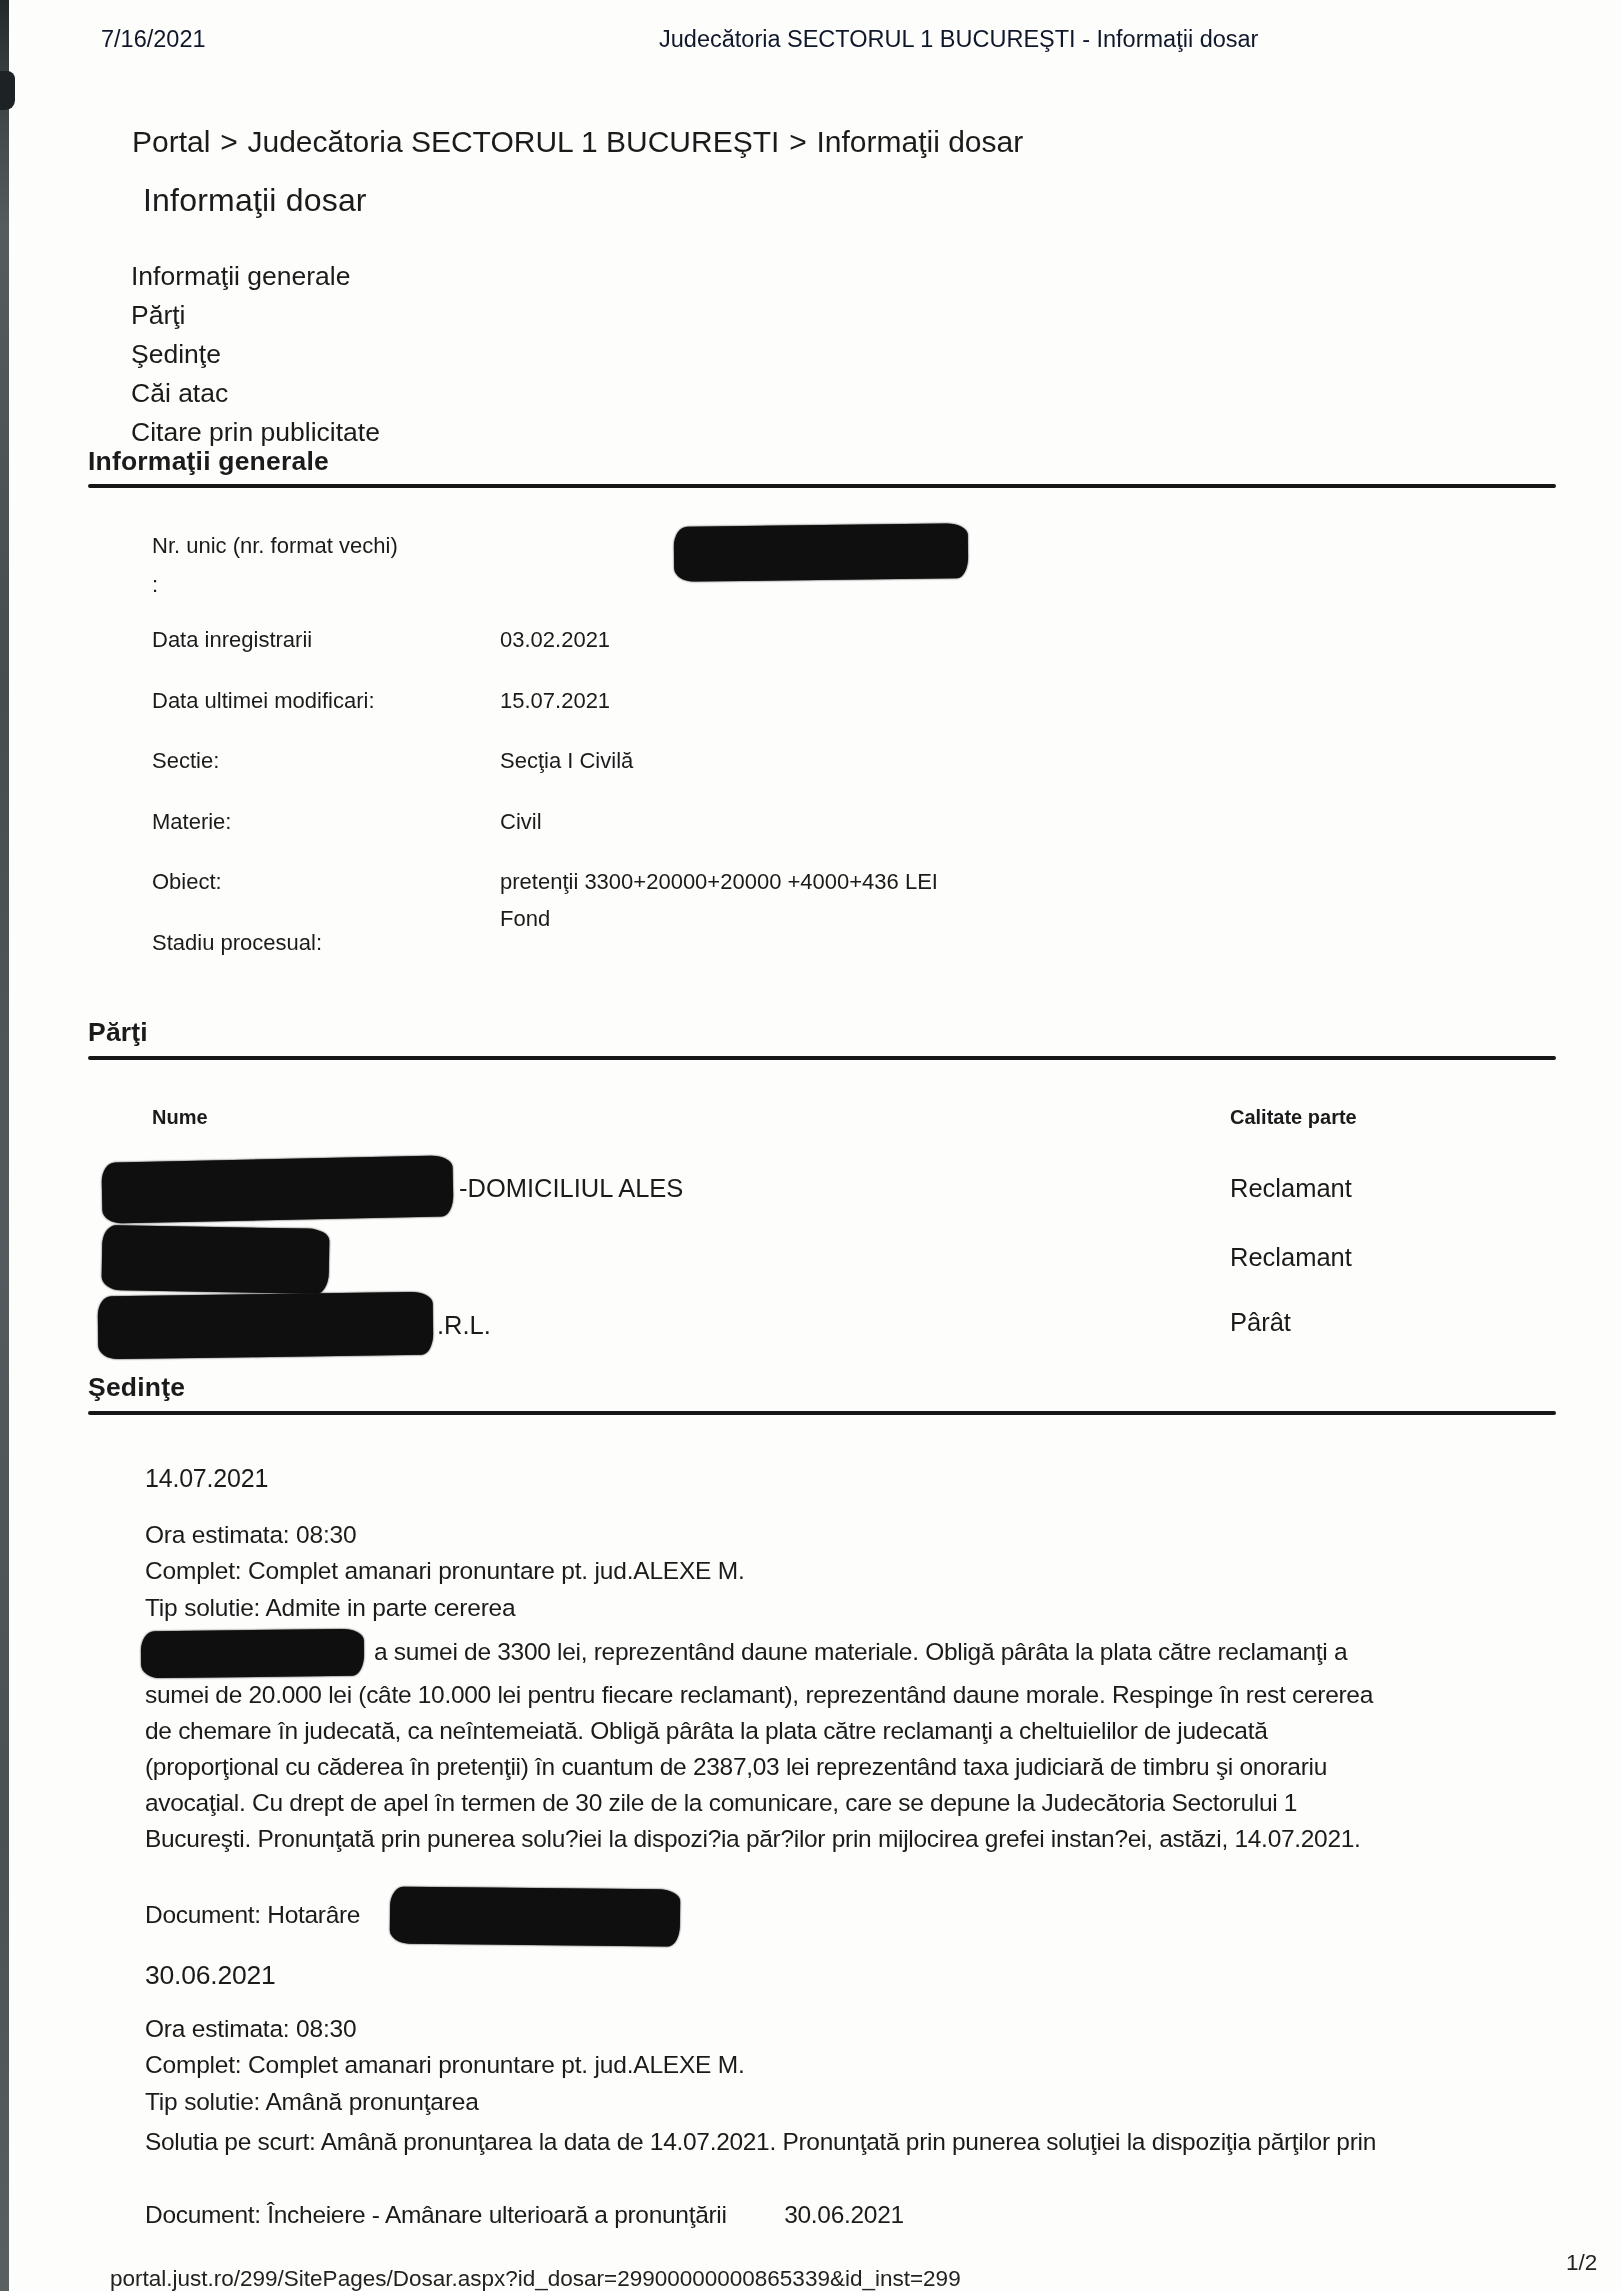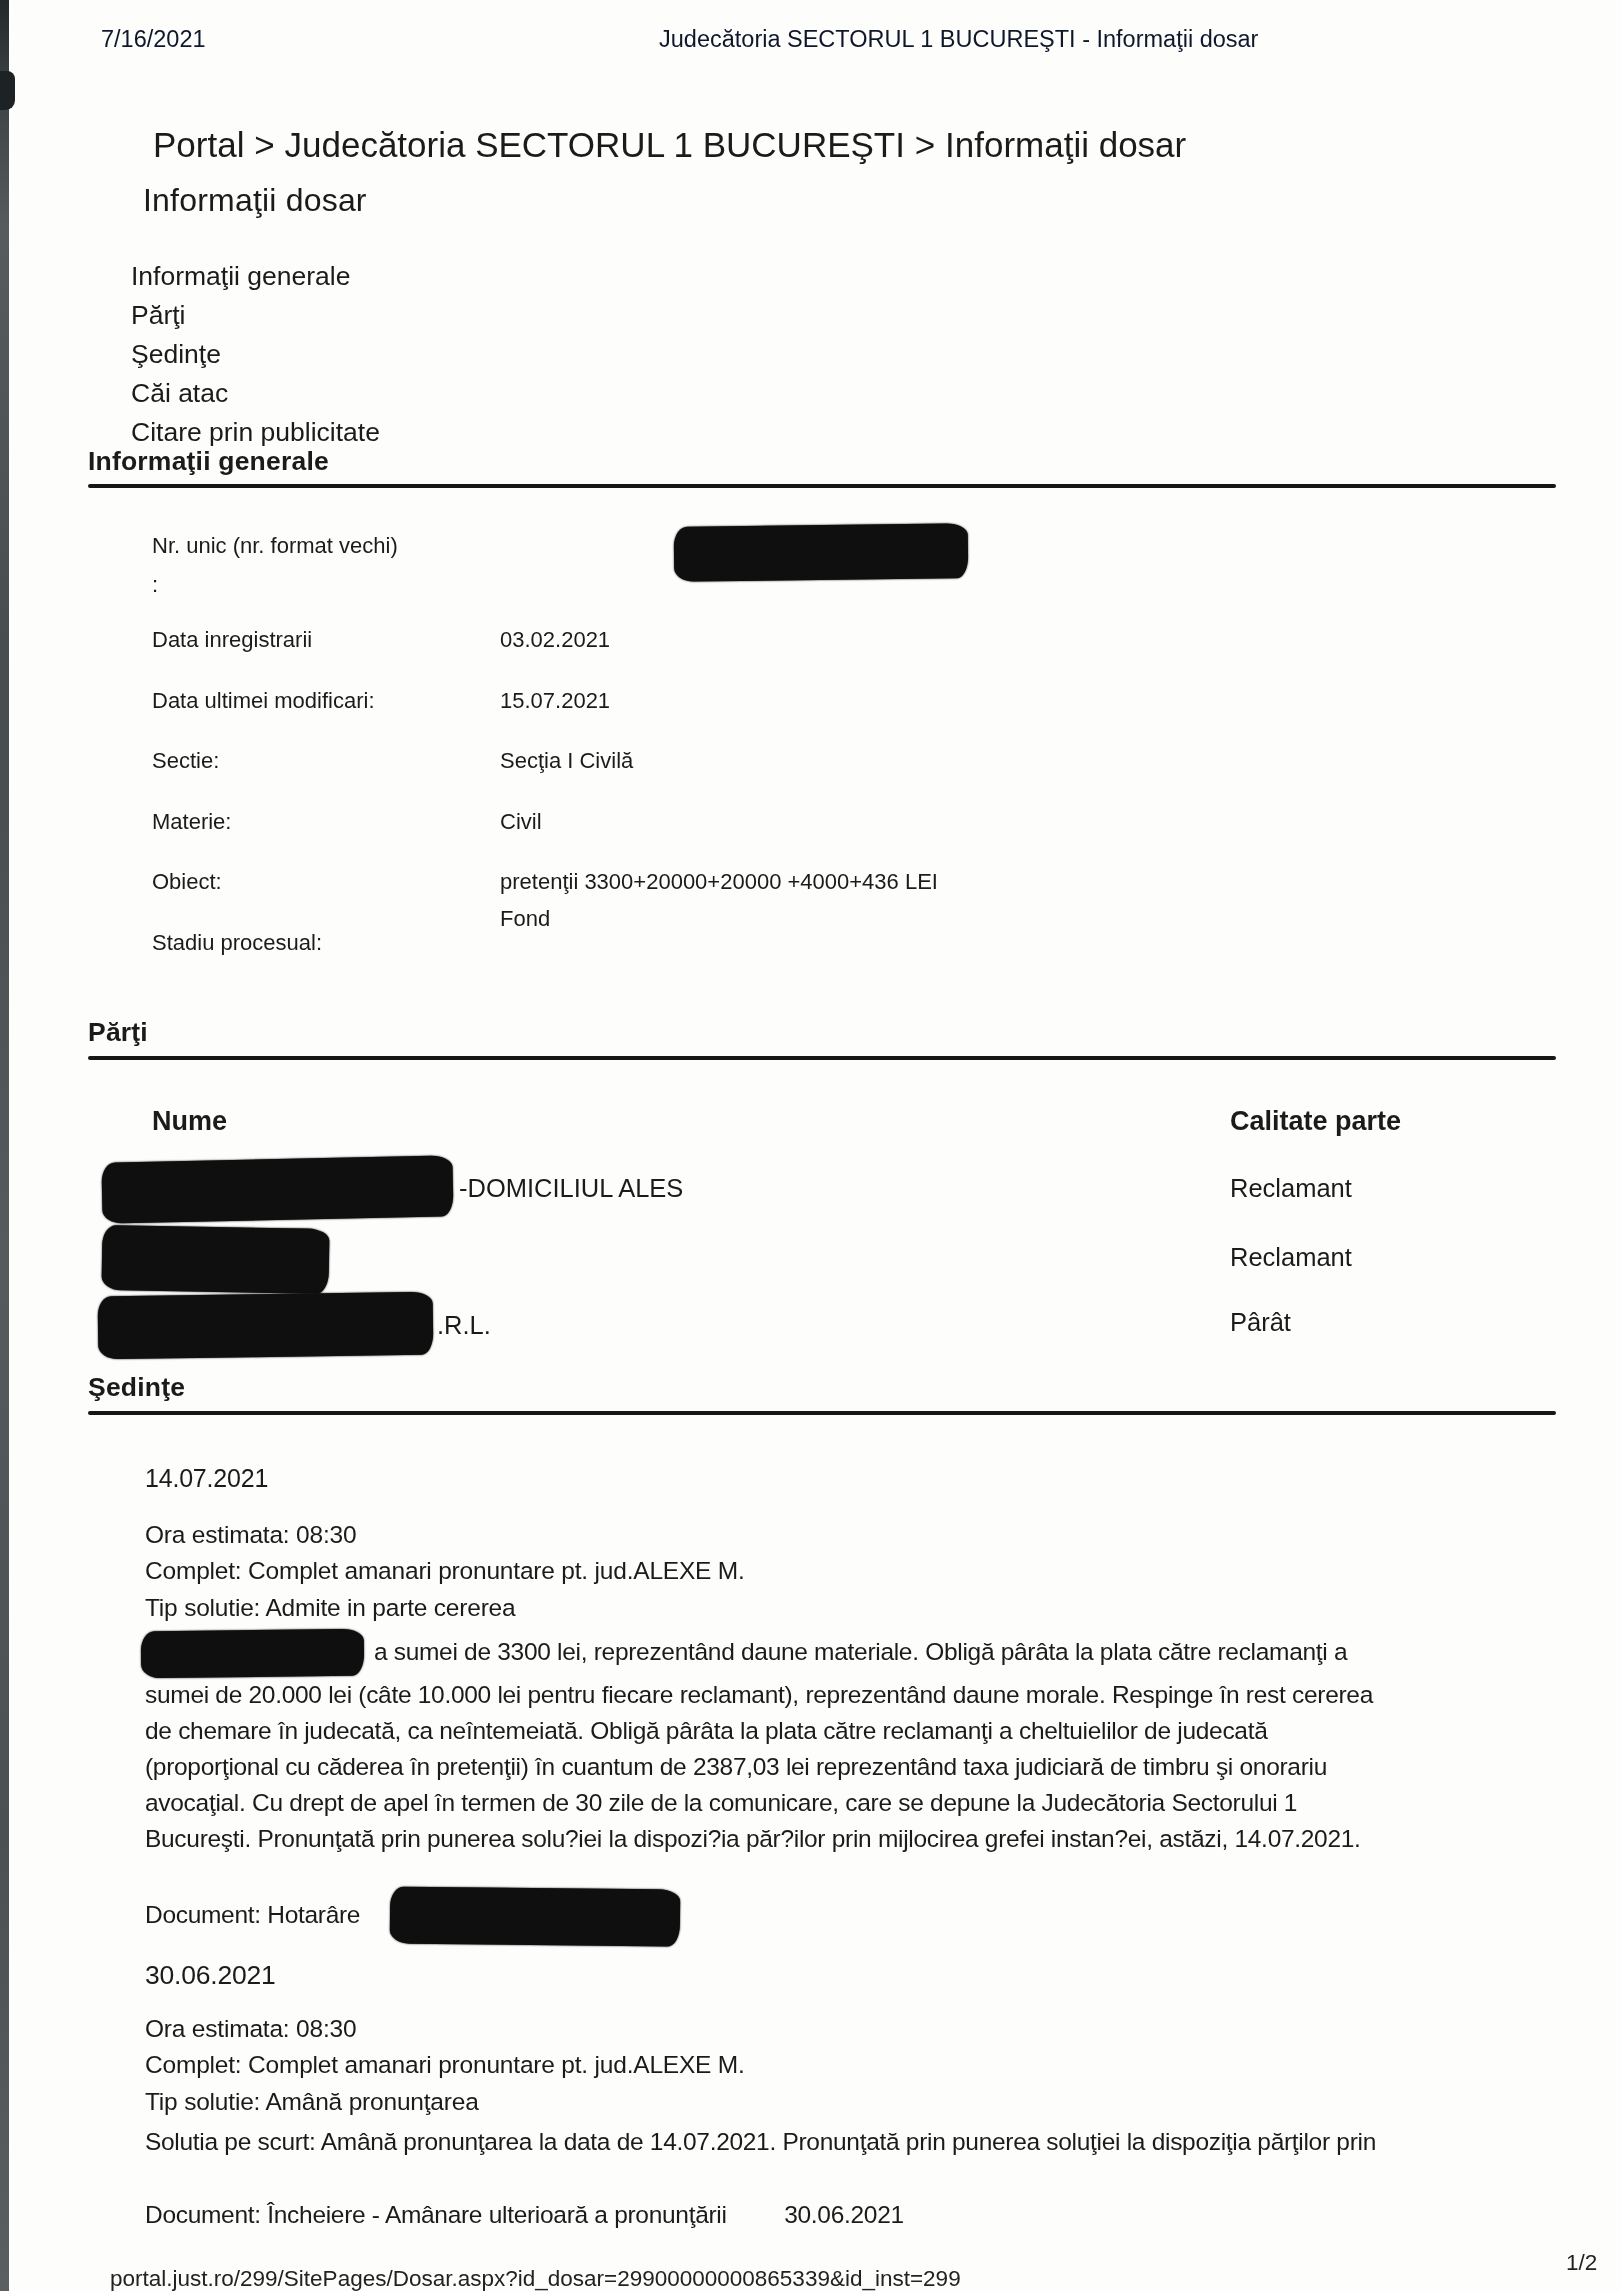--- a/index.html
+++ b/index.html
@@ -12,30 +12,30 @@
     overflow:hidden;
     -webkit-font-smoothing:antialiased;
   }
   .abs{position:absolute;white-space:nowrap;}
   .scan-strip{
     position:absolute;left:0;top:0;width:8.8px;height:2292px;
     background:linear-gradient(180deg,#23282a 0%,#3d4244 4%,#565b5e 10%,#474c4f 30%,#545a5d 55%,#4b5053 80%,#5a5f62 100%);
   }
   .scan-blot{position:absolute;left:0;top:71px;width:14.7px;height:39px;background:#1d2224;border-radius:0 7.8px 9.8px 0;}
   .hdr{font-size:23.5px;color:#0f172a;}
-  .crumb{font-size:35px;margin-left:21px;}
+  .crumb{font-size:30px;}
   .crumb .sep{margin:0 9.8px;}
   .pagetitle{font-size:32px;letter-spacing:0.2px;}
   .nav{font-size:26.5px;line-height:39px;white-space:nowrap;}
   .nav div{cursor:pointer;}
   .sechead{font-size:26.5px;font-weight:bold;letter-spacing:0.2px;}
   .hrline{position:absolute;height:3.9px;background:#171717;border-radius:2px;}
   .lbl,.val{font-size:22px;}
   .cell{font-size:25.5px;}
-  .colhead{font-size:27px;font-weight:bold;}
+  .colhead{font-size:20px;font-weight:bold;}
   .body-line{font-size:24.5px;letter-spacing:-0.2px;}
   .sol{font-size:24.5px;line-height:36px;letter-spacing:-0.3px;}
   .redact{
     display:inline-block;background:#0f0f0f;
     border-radius:13.7px 21.6px 11.8px 19.6px / 19.6px 11.8px 21.6px 13.7px;
     transform:rotate(-0.7deg);
     box-shadow:0 0 2px #0f0f0f;
     vertical-align:middle;
   }
   .footer{font-size:22.5px;color:#222;}

